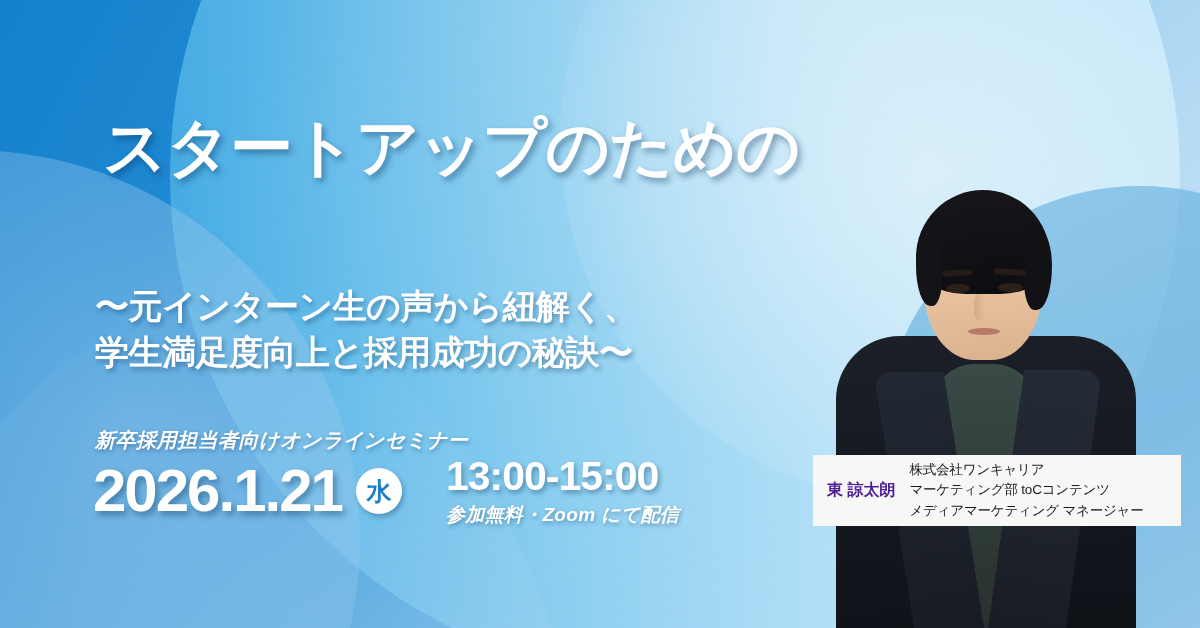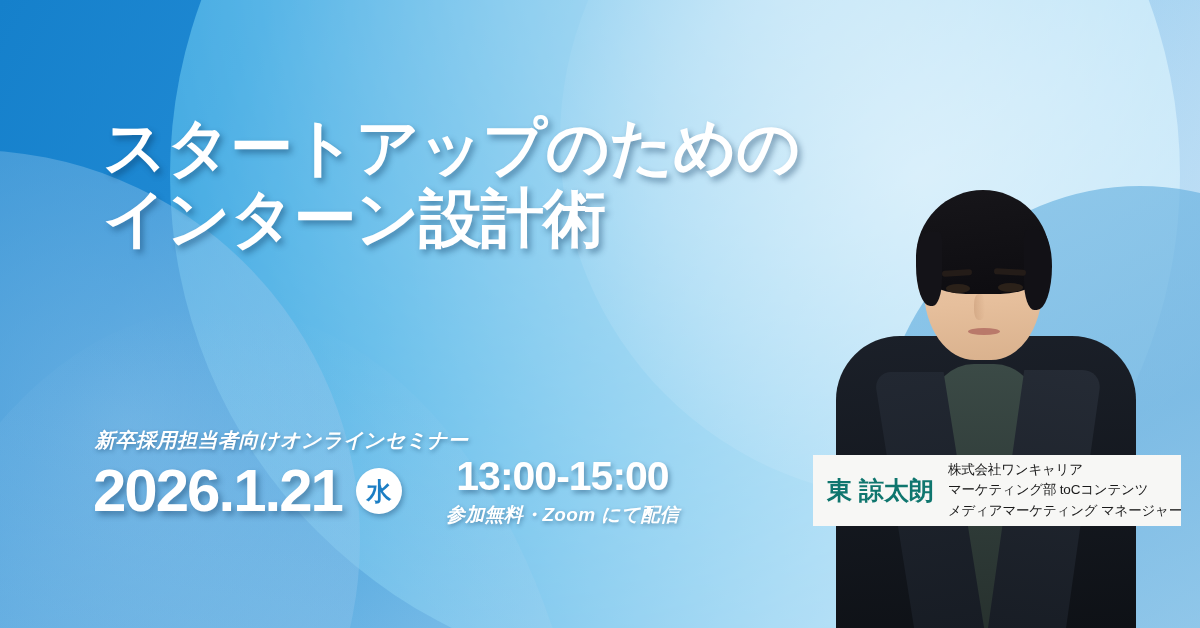--- a/index.html
+++ b/index.html
@@ -218,21 +218,21 @@
     border-radius:50%;
     background:#ffffff;
     color:#1c7ec4;
     font-size:25px;
     font-weight:bold;
     display:flex; align-items:center; justify-content:center;
     box-shadow:2px 3px 5px rgba(8,48,86,.32);
   }
   .time-block {
     margin-left:44px;
-    display:flex; flex-direction:column; align-items:center;
+    display:flex; flex-direction:column; 
   }
   .time-text {
     color:#ffffff;
     font-size:41px;
     font-weight:bold;
     letter-spacing:-1px;
     line-height:1.04;
     text-shadow:2px 3px 5px rgba(8,48,86,.40);
   }
   .time-note {
@@ -249,22 +249,22 @@
   
   .speaker-card {
     position:absolute;
     left:786px; top:455px;
     width:368px; height:71px;
     background:#f7f7f5;
     display:flex; align-items:center;
     padding:0 12px 0 14px;
   }
   .speaker-name {
-    color:#0f766e;
-    font-size:25px;
+    color:#4c1d95;
+    font-size:16px;
     font-weight:bold;
     letter-spacing:0px;
     white-space:nowrap;
     margin-right:14px;
   }
   .speaker-meta { display:flex; flex-direction:column; justify-content:space-between; }
   .speaker-meta span {
     color:#1a1a1a;
     font-size:13.5px;
     line-height:1.5;
@@ -302,23 +302,26 @@
     <div class="p-eye-l"></div>
     <div class="p-eye-r"></div>
     <div class="p-nose"></div>
     <div class="p-mouth"></div>
   </div>
 
   <div class="content">
 
     <h1 class="headline">
       <span>スタートアップのための</span>
-      <span class="l2">インターン設計術</span>
     </h1>
 
+    <h2 class="subhead">
+      <span>〜元インターン生の声から紐解く、</span>
+      <span class="l2">学生満足度向上と採用成功の秘訣〜</span>
+    </h2>
 
     <div class="eyebrow">新卒採用担当者向けオンラインセミナー</div>
 
     <div class="datetime-row">
       <div class="date-text">2026.1.21</div>
       <div class="day-badge">水</div>
       <div class="time-block">
         <div class="time-text">13:00-15:00</div>
         <div class="time-note">参加無料・Zoom にて配信</div>
       </div>

